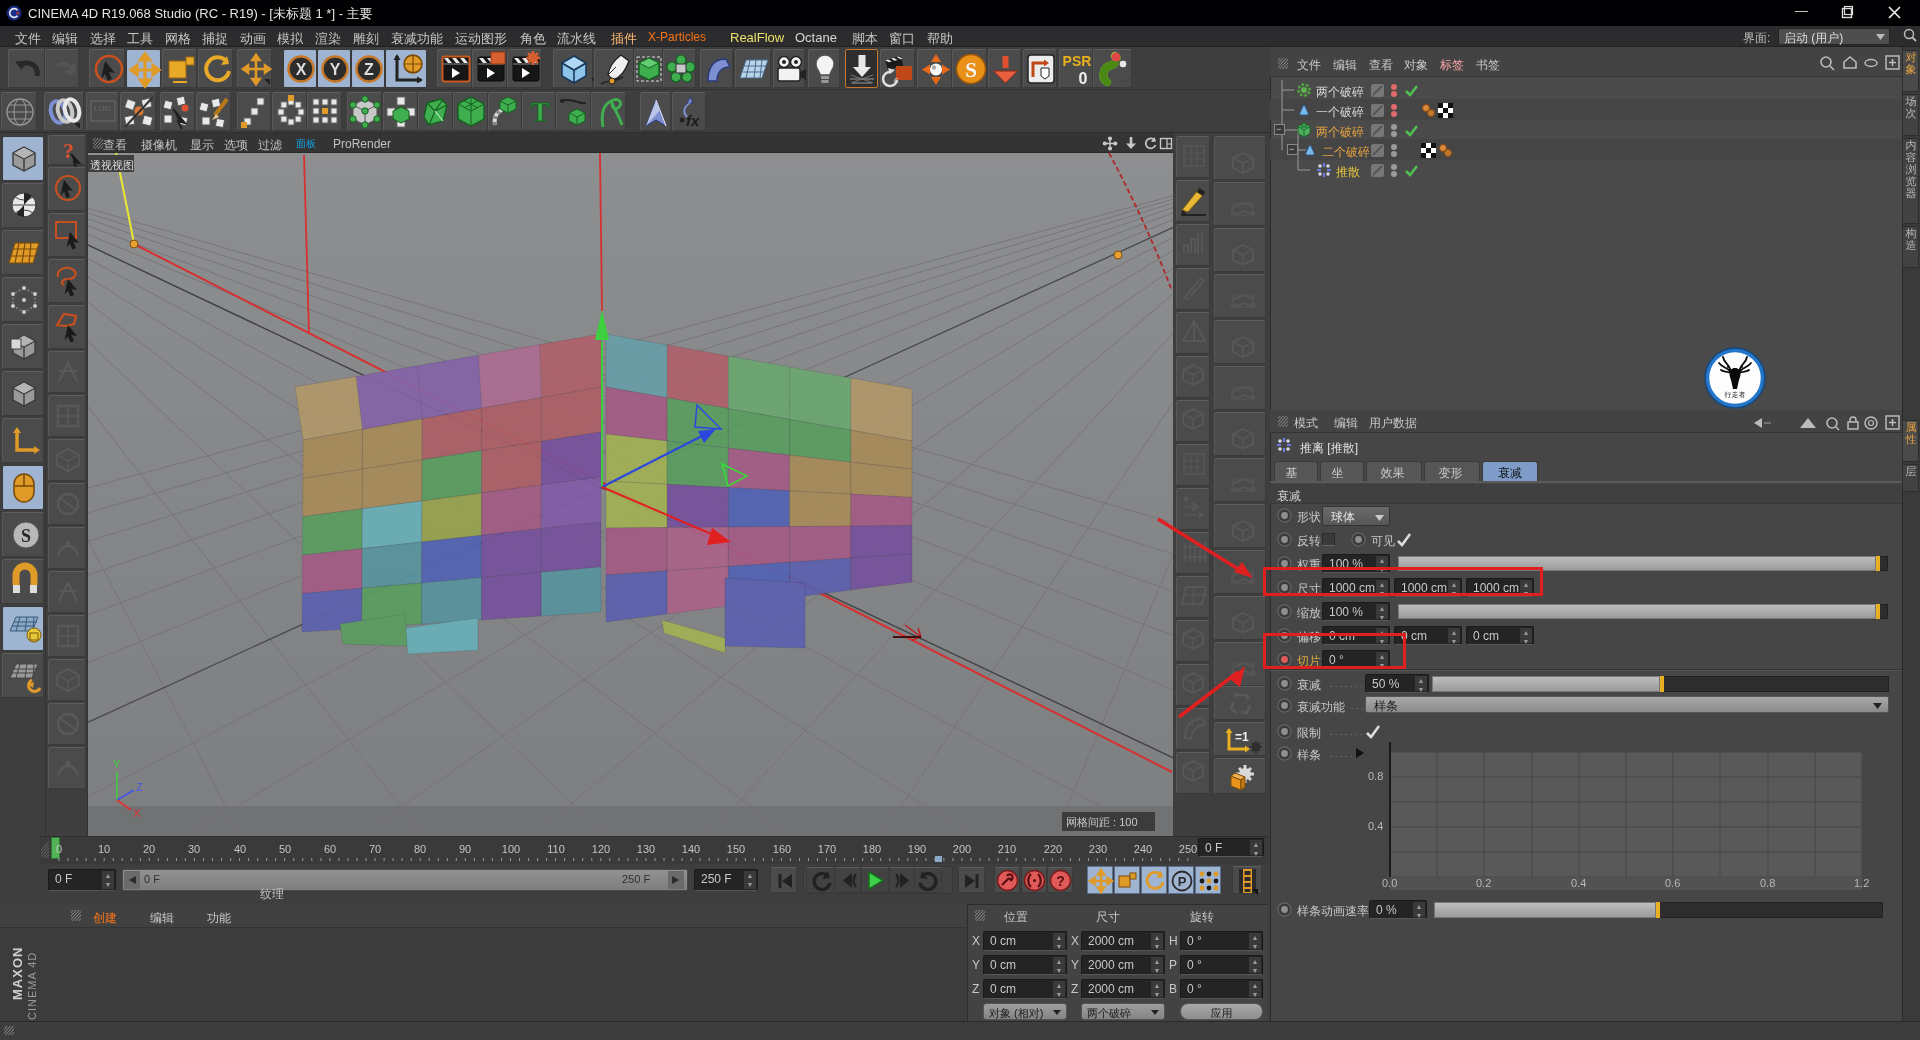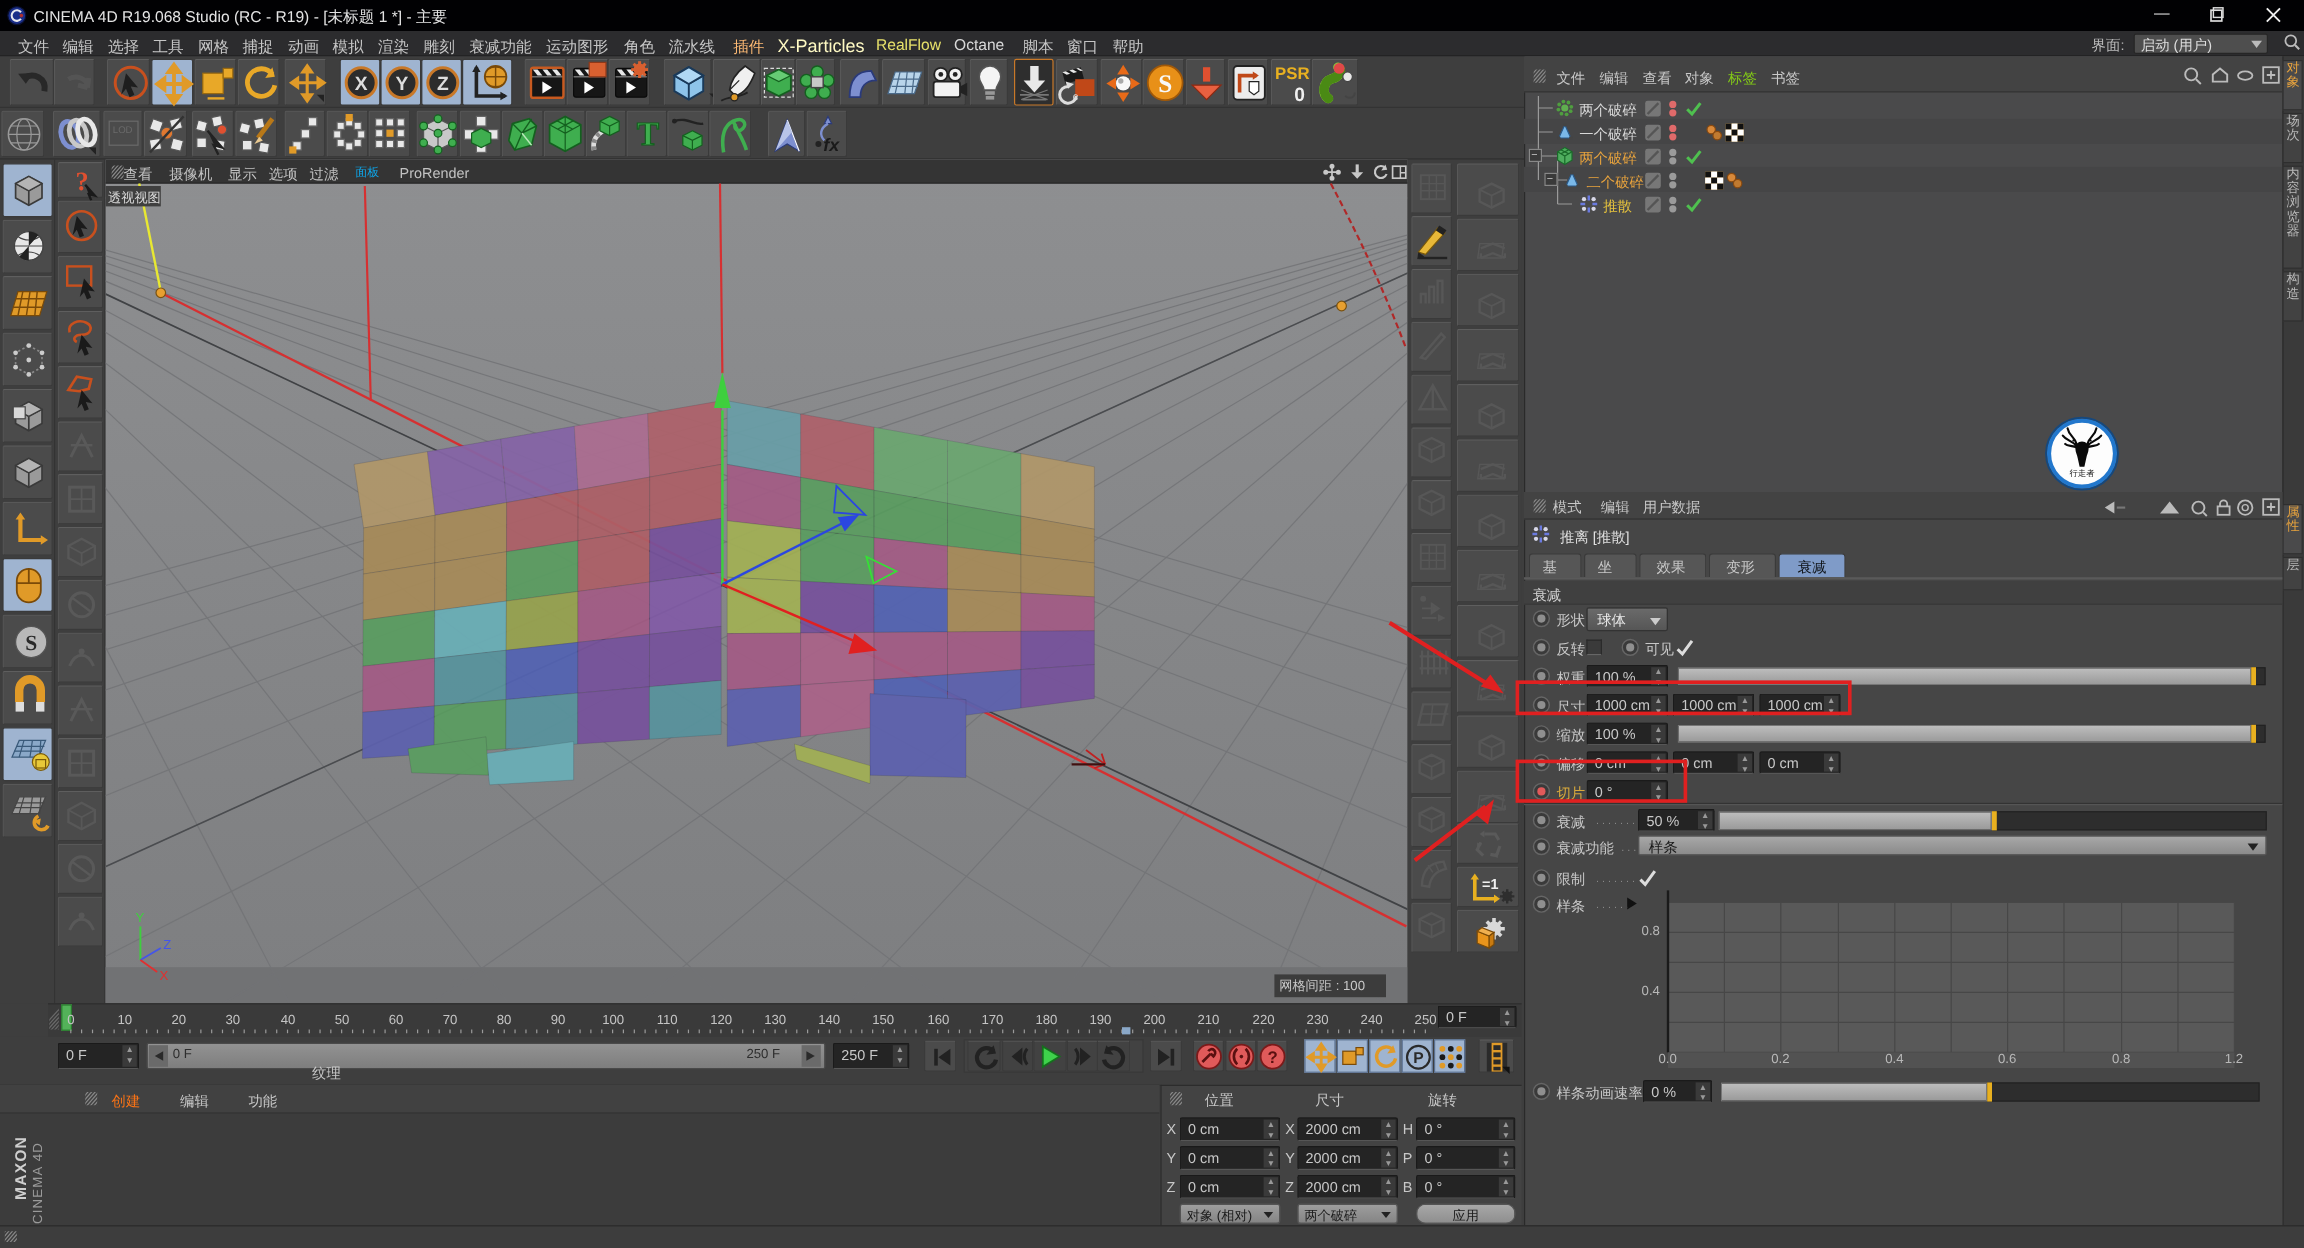--- a/index.html
+++ b/index.html
@@ -35,21 +35,21 @@
 <div class="t" style="left:202px;top:30px;font-size:13px;color:#c6c6c6">捕捉</div>
 <div class="t" style="left:240px;top:30px;font-size:13px;color:#c6c6c6">动画</div>
 <div class="t" style="left:277px;top:30px;font-size:13px;color:#c6c6c6">模拟</div>
 <div class="t" style="left:315px;top:30px;font-size:13px;color:#c6c6c6">渲染</div>
 <div class="t" style="left:353px;top:30px;font-size:13px;color:#c6c6c6">雕刻</div>
 <div class="t" style="left:391px;top:30px;font-size:13px;color:#c6c6c6">衰减功能</div>
 <div class="t" style="left:455px;top:30px;font-size:13px;color:#c6c6c6">运动图形</div>
 <div class="t" style="left:520px;top:30px;font-size:13px;color:#c6c6c6">角色</div>
 <div class="t" style="left:557px;top:30px;font-size:13px;color:#c6c6c6">流水线</div>
 <div class="t" style="left:611px;top:30px;font-size:13px;color:#fdba74">插件</div>
-<div class="t" style="left:648px;top:30px;font-size:15px;color:#fef9c3">X-Particles</div>
+<div class="t" style="left:648px;top:30px;font-size:12px;color:#f97316">X-Particles</div>
 <div class="t" style="left:730px;top:30px;font-size:13px;color:#e6e06a">RealFlow</div>
 <div class="t" style="left:795px;top:30px;font-size:13px;color:#d8d8d8">Octane</div>
 <div class="t" style="left:852px;top:30px;font-size:13px;color:#c6c6c6">脚本</div>
 <div class="t" style="left:889px;top:30px;font-size:13px;color:#c6c6c6">窗口</div>
 <div class="t" style="left:927px;top:30px;font-size:13px;color:#c6c6c6">帮助</div>
 <div class="t" style="left:1743px;top:30px;font-size:12px;color:#bbb">界面:</div>
 <div style="left:1778px;top:28px;width:112px;height:17px;background:#4e4e4e;border:1px solid #262626;border-radius:2px;"></div>
 <div class="t" style="left:1784px;top:30px;font-size:12px;color:#ddd">启动 (用户)</div>
 <svg style="left:1876px;top:34px" width="9" height="6">
     <path d="M0 0 9 0 4.5 6z" fill="#bbb"></path>
@@ -1110,21 +1110,21 @@
     <line x1="-3" y1="13" x2="10" y2="-2" stroke="#8a8a8a" stroke-width="1"></line>
     <line x1="0" y1="13" x2="13" y2="-2" stroke="#8a8a8a" stroke-width="1"></line>
     <line x1="3" y1="13" x2="16" y2="-2" stroke="#8a8a8a" stroke-width="1"></line>
     <line x1="6" y1="13" x2="19" y2="-2" stroke="#8a8a8a" stroke-width="1"></line>
     <line x1="9" y1="13" x2="22" y2="-2" stroke="#8a8a8a" stroke-width="1"></line>
   </svg>
 <div class="t" style="left:1297px;top:57px;font-size:12px;color:#c8c8c8">文件</div>
 <div class="t" style="left:1333px;top:57px;font-size:12px;color:#c8c8c8">编辑</div>
 <div class="t" style="left:1369px;top:57px;font-size:12px;color:#c8c8c8">查看</div>
 <div class="t" style="left:1404px;top:57px;font-size:12px;color:#c8c8c8">对象</div>
-<div class="t" style="left:1440px;top:57px;font-size:12px;color:#84cc16">标签</div>
+<div class="t" style="left:1440px;top:57px;font-size:12px;color:#fca5a5">标签</div>
 <div class="t" style="left:1476px;top:57px;font-size:12px;color:#c8c8c8">书签</div>
 <svg style="left:1820px;top:55px" width="80" height="16">
     <circle cx="6" cy="7" r="5" fill="none" stroke="#bbb" stroke-width="1.6"></circle>
     <path d="M10 11 14 15" stroke="#bbb" stroke-width="1.6"></path>
     <path d="M24 13 v-6 l6-5 6 5 v6z" fill="none" stroke="#bbb" stroke-width="1.6"></path>
     <ellipse cx="51" cy="8" rx="6" ry="3.5" fill="none" stroke="#bbb" stroke-width="1.5"></ellipse>
     <rect x="66" y="1" width="13" height="13" fill="none" stroke="#bbb" stroke-width="1.5"></rect>
     <path d="M72.5 4 v7 M69 7.5 h7" stroke="#bbb" stroke-width="1.5"></path>
   </svg>
 <div style="left:1270px;top:99px;width:632px;height:21px;background:#454546;"></div>

